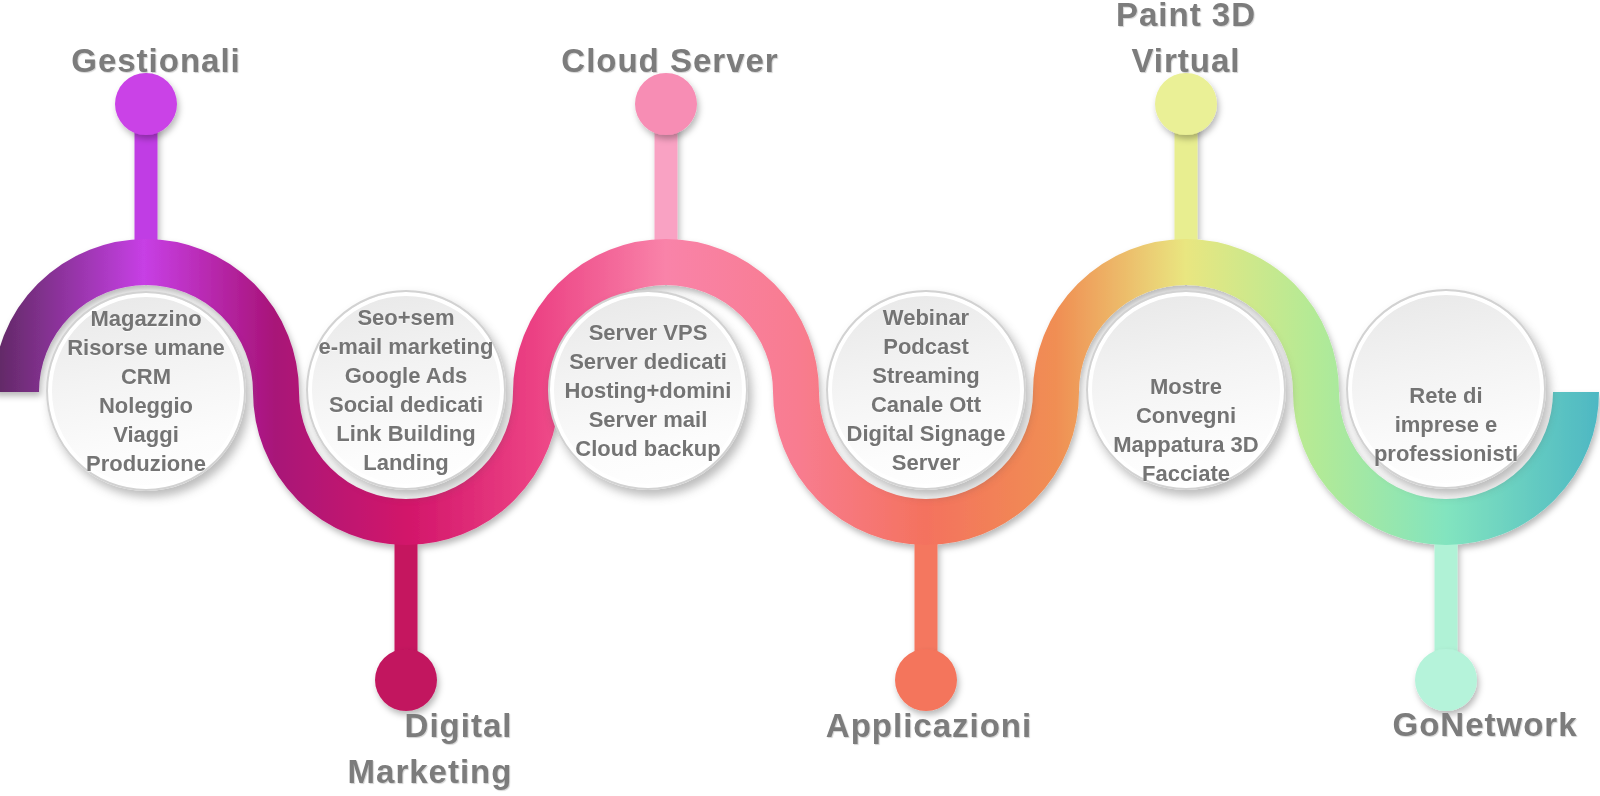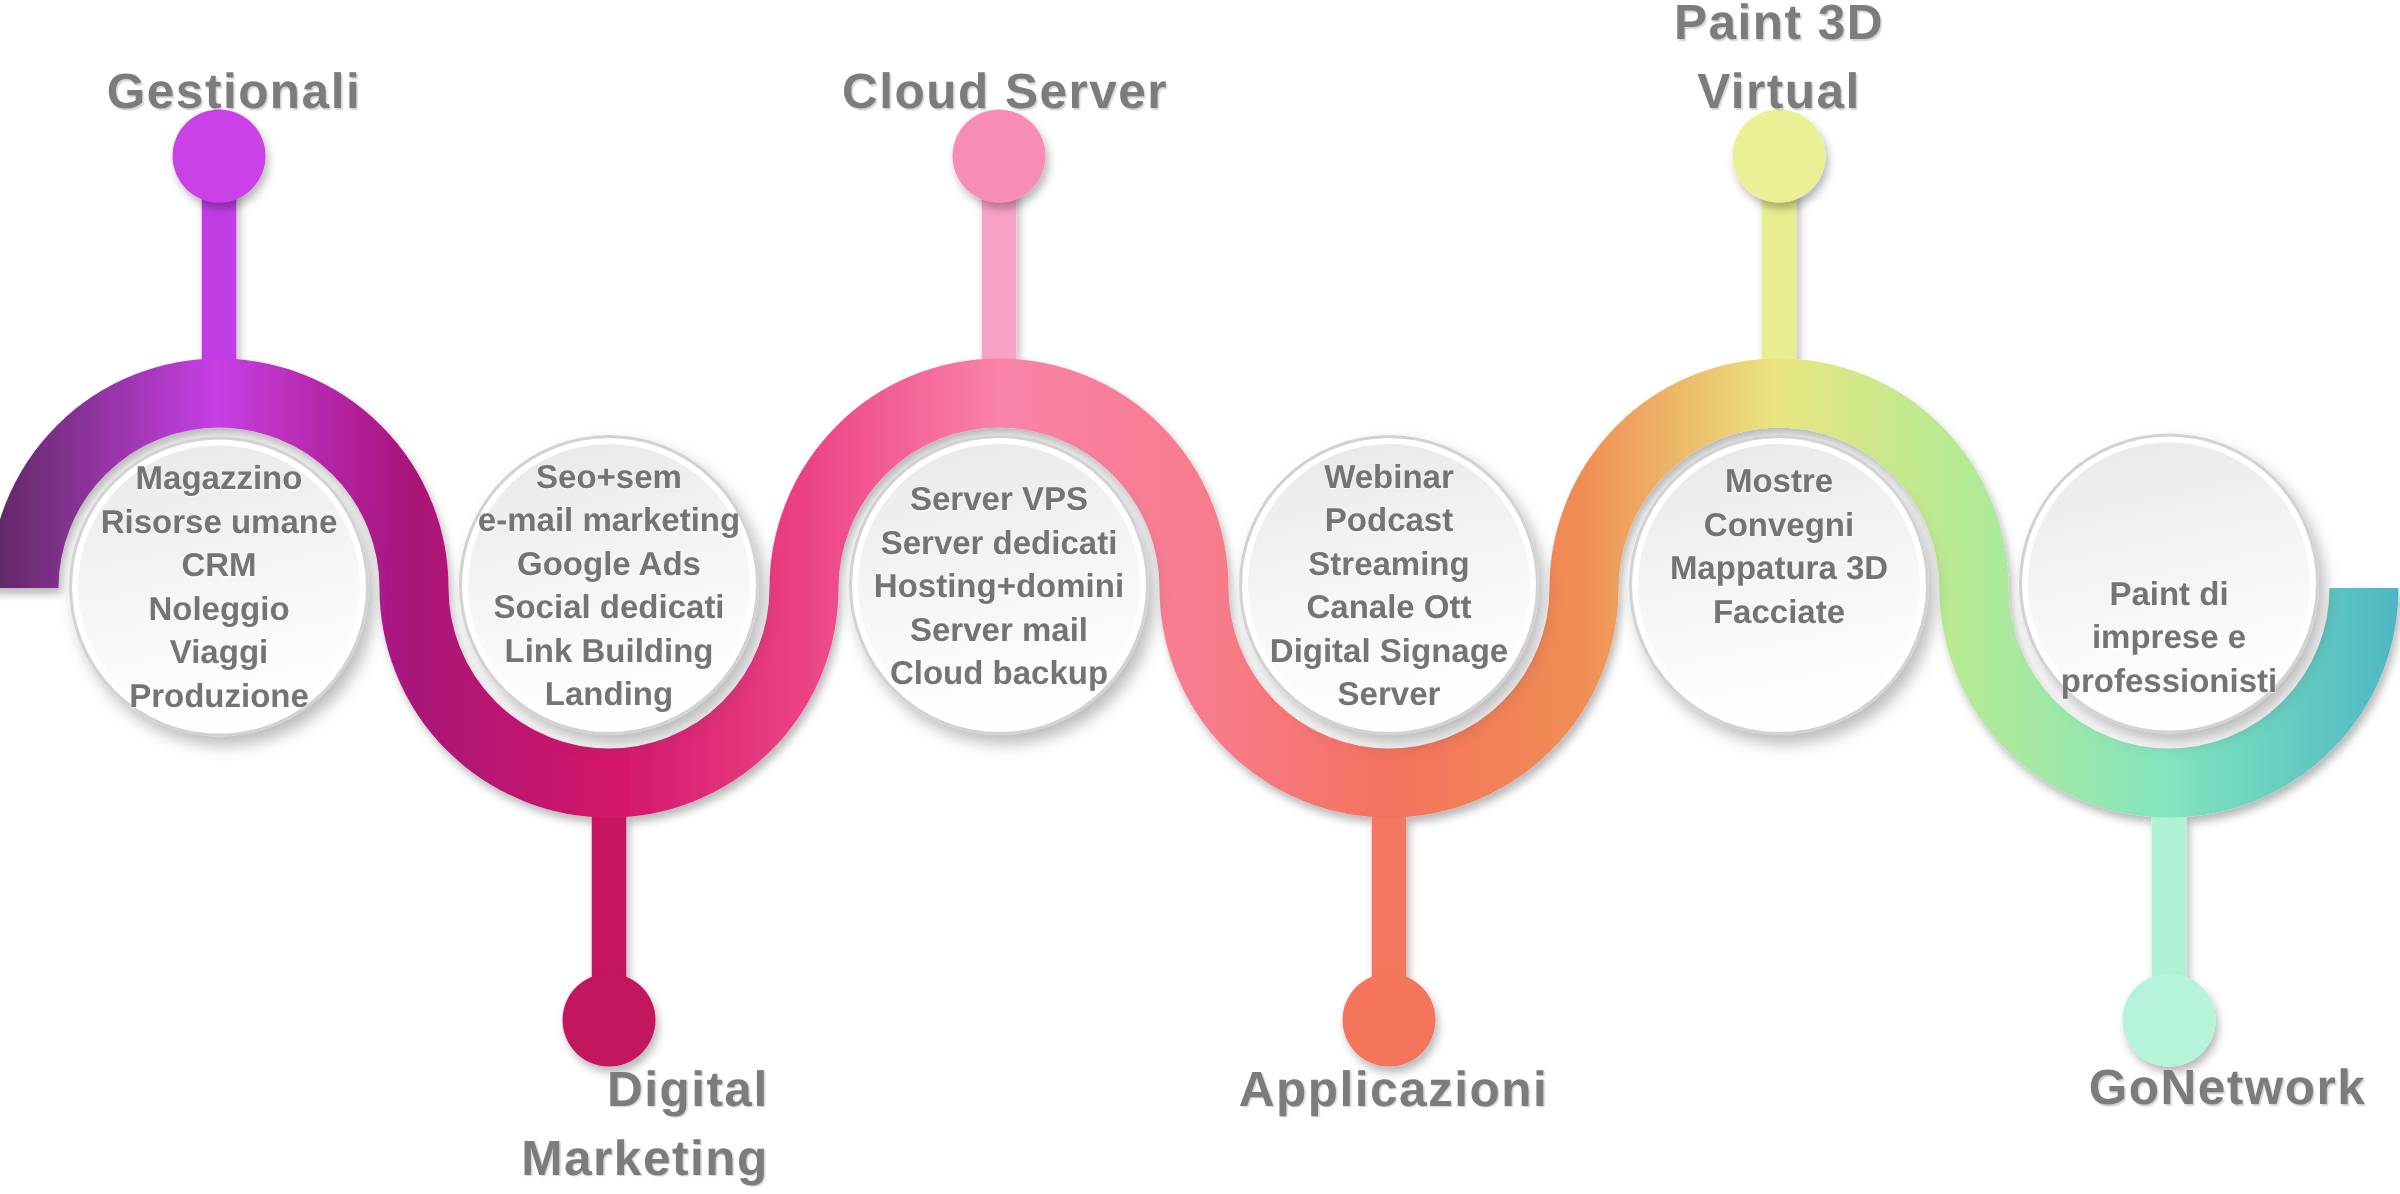--- a/index.html
+++ b/index.html
@@ -25,23 +25,23 @@
     text-align:center;
   }
   .circle .line{
     display:block;white-space:nowrap;
     font-size:22px;font-weight:bold;line-height:29px;
     color:#747474;
     text-shadow:0 1px 1px rgba(255,255,255,.7);
   }
   .c1{left:46px;top:291px;}
   .c2{left:306px;top:290px;}
-  .c3{left:566px;top:290px;}
+  .c3{left:548px;top:290px;}
   .c4{left:826px;top:290px;text-align:center;}
-  .c5{left:1086px;top:290px;justify-content:flex-start;padding-top:14px;}
+  .c5{left:1086px;top:290px;justify-content:flex-end;padding-top:14px;}
   .c6{left:1346px;top:289px;justify-content:flex-start;padding-top:90px;}
 
   
   .label{
     position:absolute;transform:translateX(-50%);
     text-align:center;color:#7c7c7c;
     font-size:33px;font-weight:bold;line-height:46px;
     letter-spacing:1px;white-space:nowrap;
     text-shadow:1px 1px 1px rgba(0,0,0,.18);
   }
@@ -143,21 +143,21 @@
   </div>
 
   <div class="circle c5">
     <span class="line">Mostre</span>
     <span class="line">Convegni</span>
     <span class="line">Mappatura 3D</span>
     <span class="line">Facciate</span>
   </div>
 
   <div class="circle c6">
-    <span class="line">Paint di</span>
+    <span class="line">Rete di</span>
     <span class="line">imprese e</span>
     <span class="line">professionisti</span>
   </div>
 
   <div class="label lbl1">
     <span class="lline">Gestionali</span>
   </div>
   <div class="label lbl2">
     <span class="lline">Digital</span>
     <span class="lline">Marketing</span>

